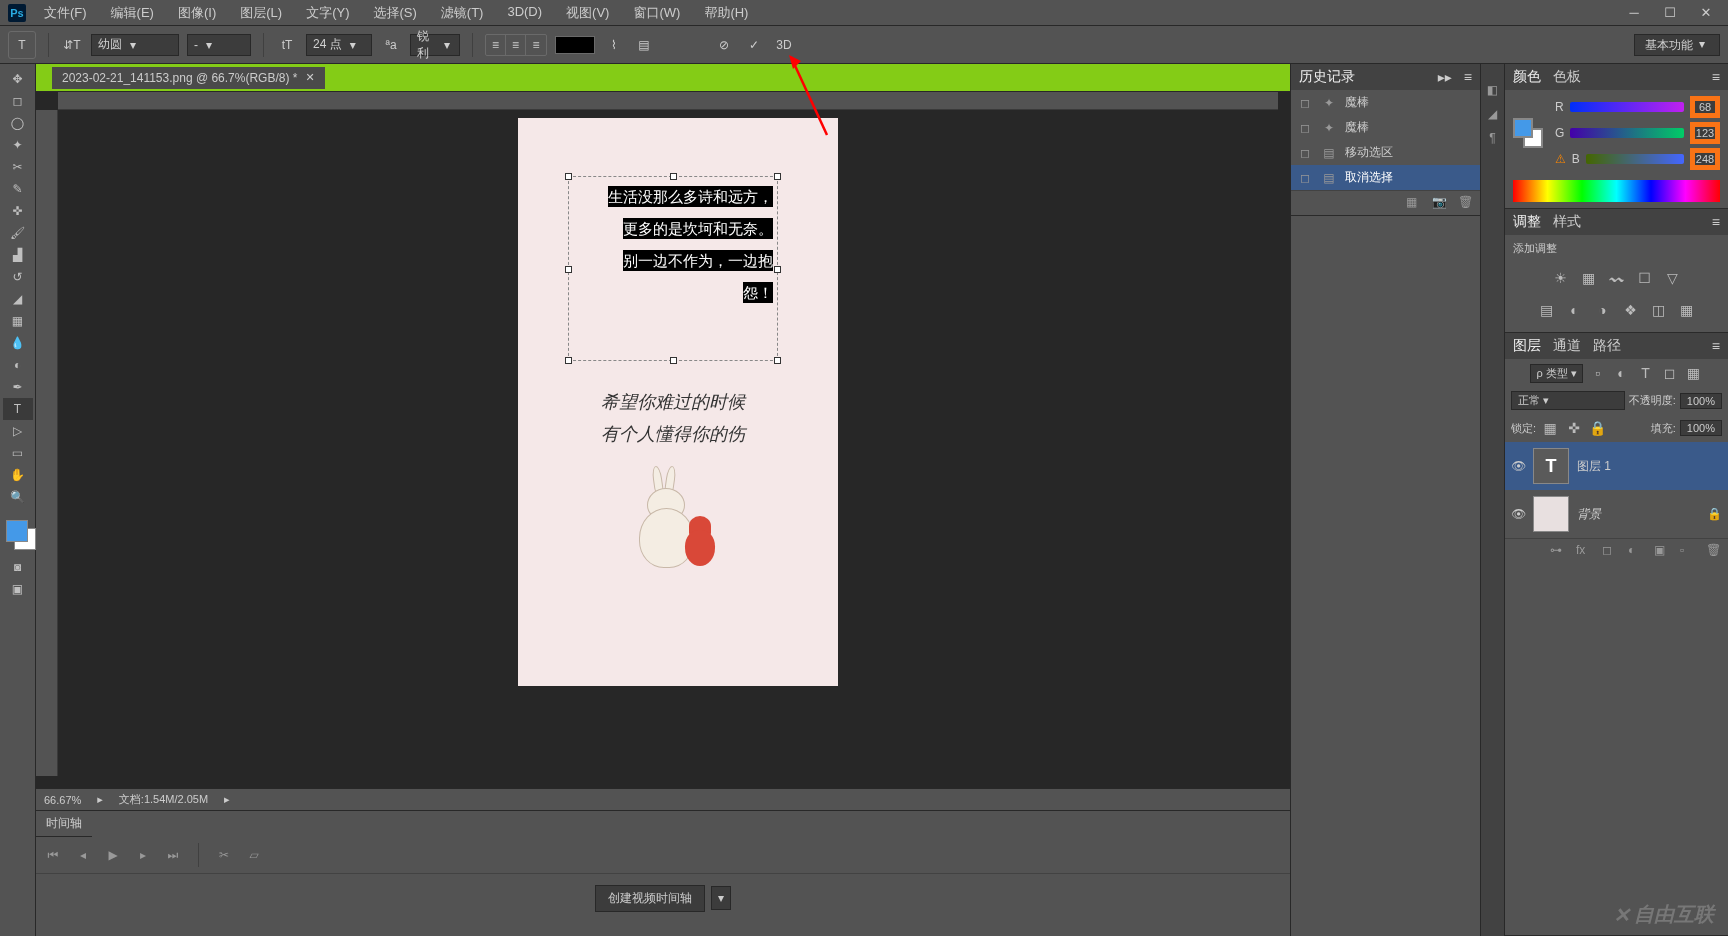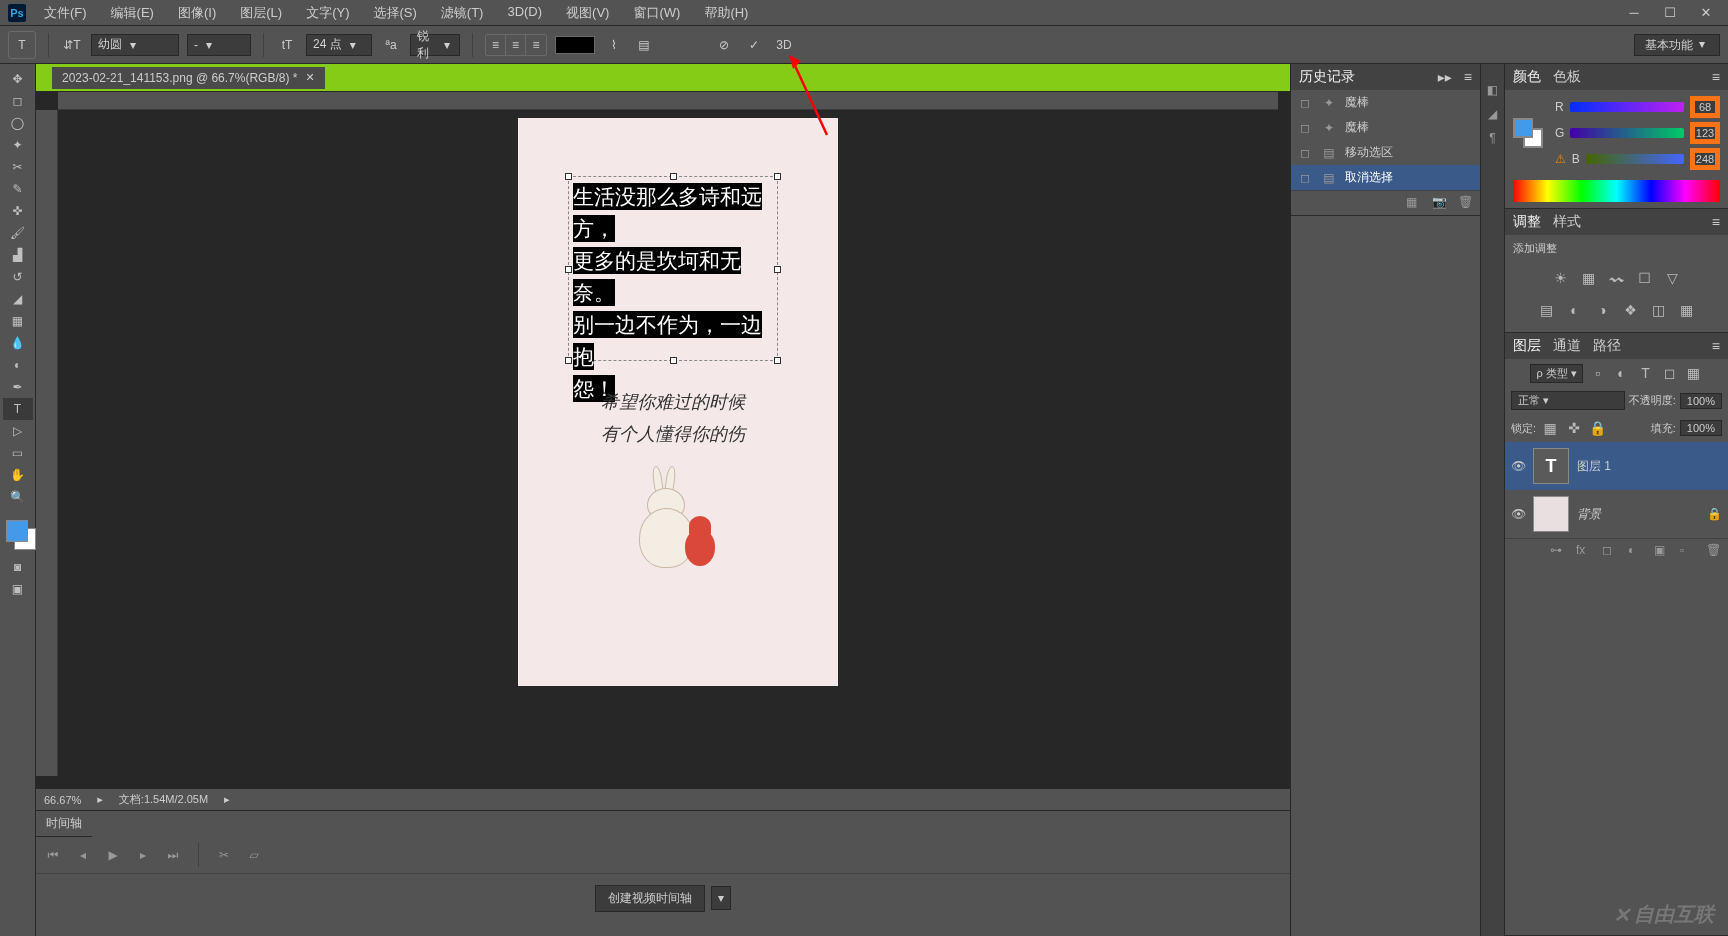--- a/index.html
+++ b/index.html
@@ -42,21 +42,21 @@
 .rulers-h { position: absolute; left: 22px; top: 0; right: 12px; height: 18px; background: #535353; border-bottom: 1px solid #3a3a3a; }
 .rulers-v { position: absolute; left: 0; top: 18px; width: 22px; bottom: 12px; background: #535353; border-right: 1px solid #3a3a3a; }
 .canvas-viewport { position: absolute; left: 22px; top: 18px; right: 12px; bottom: 0; background: #272727; }
 .canvas { position: absolute; left: 460px; top: 8px; width: 320px; height: 568px; background: #f5e8e8; }
 .text-box { position: absolute; left: 50px; top: 58px; width: 210px; height: 185px; border: 1px dashed #888; }
 .text-box .handle { position: absolute; width: 7px; height: 7px; background: #fff; border: 1px solid #333; }
 .text-box .h-tl { left: -4px; top: -4px; } .text-box .h-tm { left: 50%; top: -4px; margin-left: -3px; }
 .text-box .h-tr { right: -4px; top: -4px; } .text-box .h-ml { left: -4px; top: 50%; margin-top: -3px; }
 .text-box .h-mr { right: -4px; top: 50%; margin-top: -3px; } .text-box .h-bl { left: -4px; bottom: -4px; }
 .text-box .h-bm { left: 50%; bottom: -4px; margin-left: -3px; } .text-box .h-br { right: -4px; bottom: -4px; }
-.text-content { padding: 4px; text-align: left; font-size: 21px; line-height: 32px; }
+.text-content { padding: 4px; text-align: right; font-size: 15px; line-height: 32px; }
 .text-content span { background: #000; color: #fff; padding: 2px 0; }
 .quote-text { position: absolute; left: 55px; top: 268px; width: 200px; text-align: center; font-family: "KaiTi", cursive; font-size: 18px; line-height: 32px; color: #333; font-style: italic; }
 .rabbit-area { position: absolute; left: 115px; top: 360px; width: 90px; height: 100px; }
 .rabbit-body { position: absolute; width: 55px; height: 60px; background: #f4ede3; border-radius: 50% 50% 45% 45%; left: 6px; top: 30px; border: 1px solid #c8b8a8; }
 .rabbit-head { position: absolute; width: 38px; height: 34px; background: #f4ede3; border-radius: 50%; left: 14px; top: 10px; border: 1px solid #c8b8a8; }
 .rabbit-ear1 { position: absolute; width: 9px; height: 26px; background: #f4ede3; border-radius: 50% 50% 20% 20%; left: 20px; top: -12px; border: 1px solid #c8b8a8; transform: rotate(-8deg); }
 .rabbit-ear2 { position: absolute; width: 9px; height: 26px; background: #f4ede3; border-radius: 50% 50% 20% 20%; left: 33px; top: -12px; border: 1px solid #c8b8a8; transform: rotate(8deg); }
 .little-red { position: absolute; width: 30px; height: 36px; background: #d94838; border-radius: 45% 45% 50% 50%; left: 52px; top: 52px; }
 .little-hat { position: absolute; width: 22px; height: 20px; background: #d94838; border-radius: 60% 60% 20% 20%; left: 56px; top: 38px; }
 

